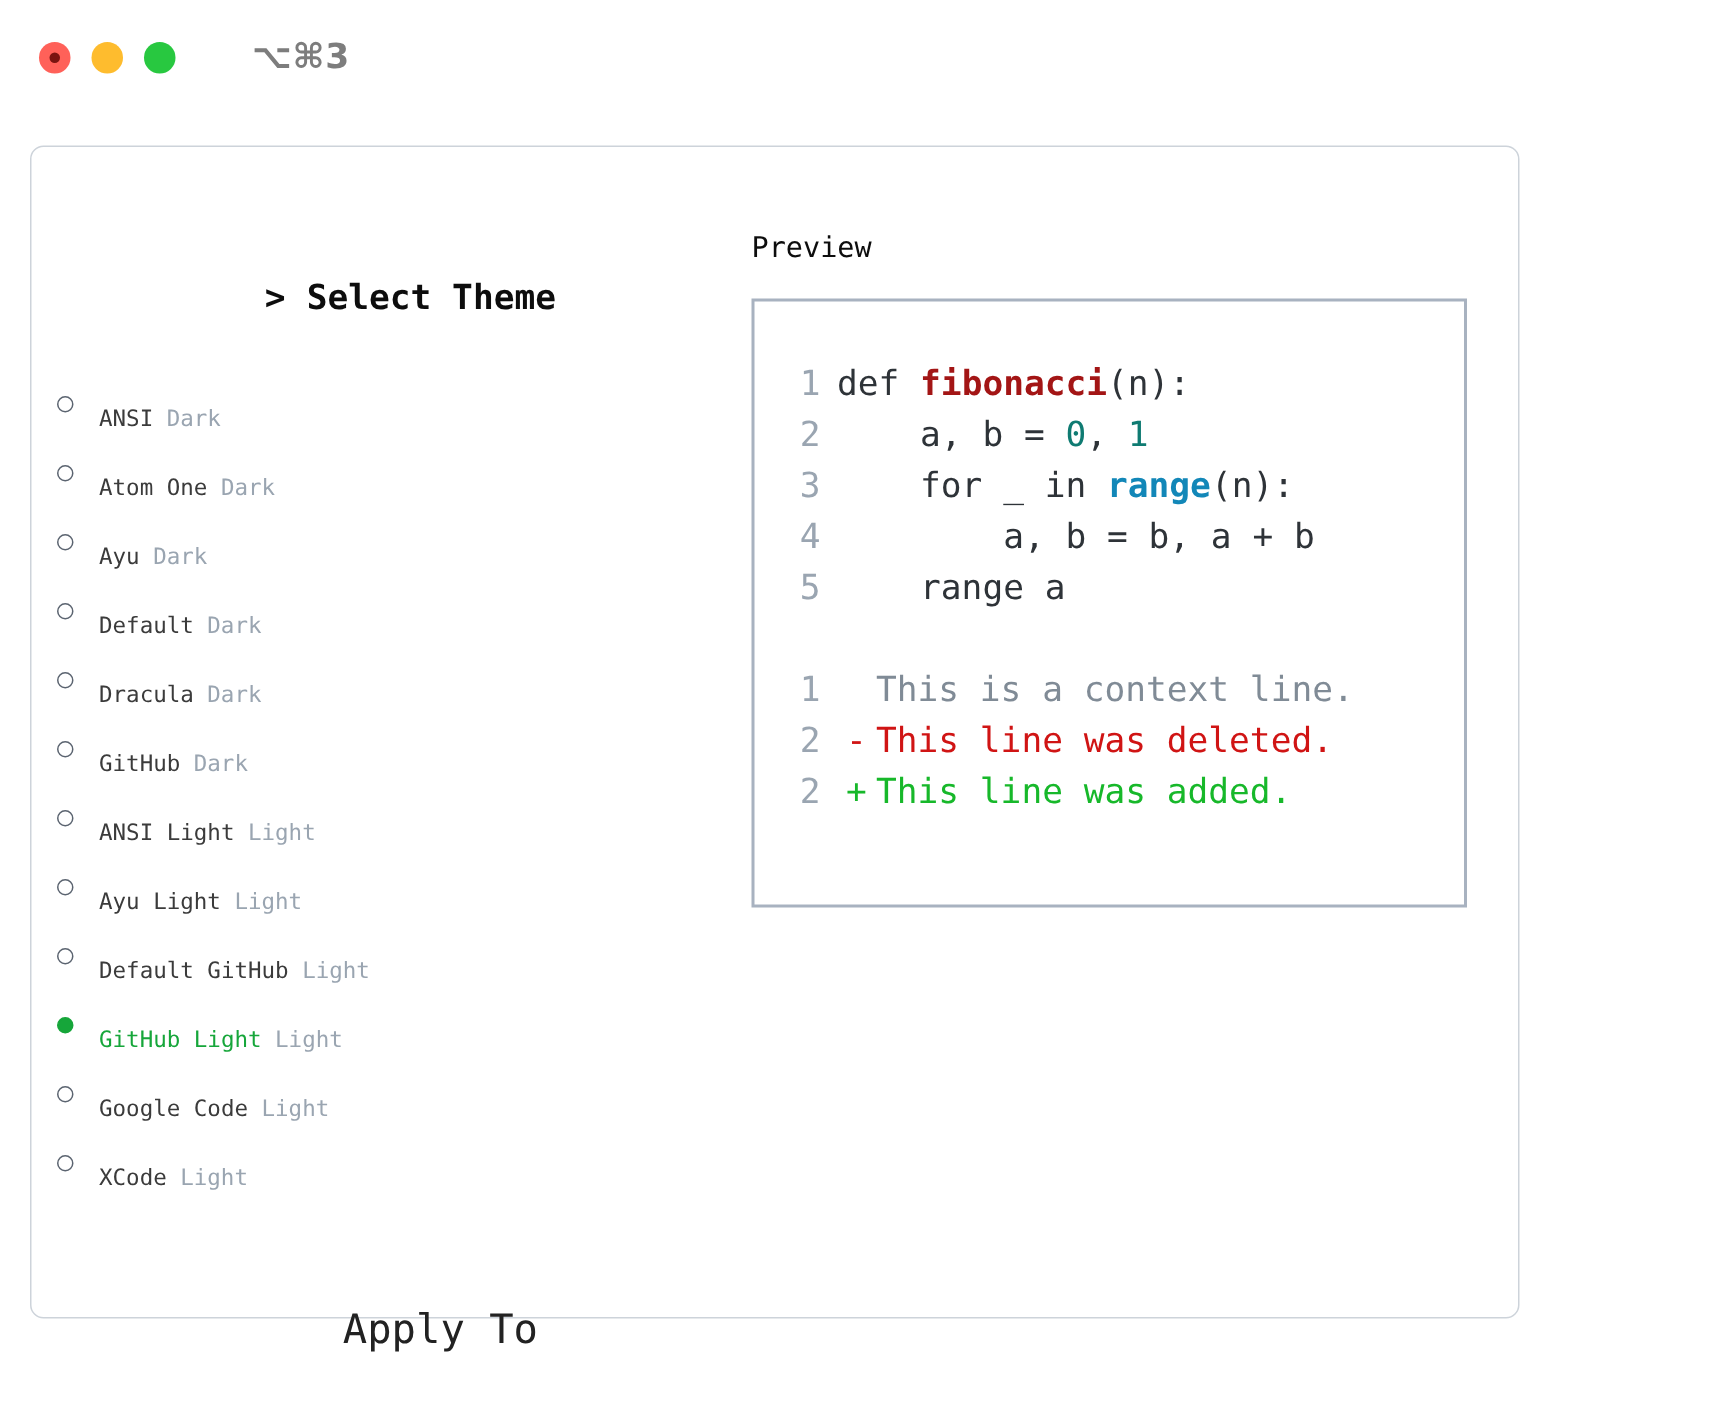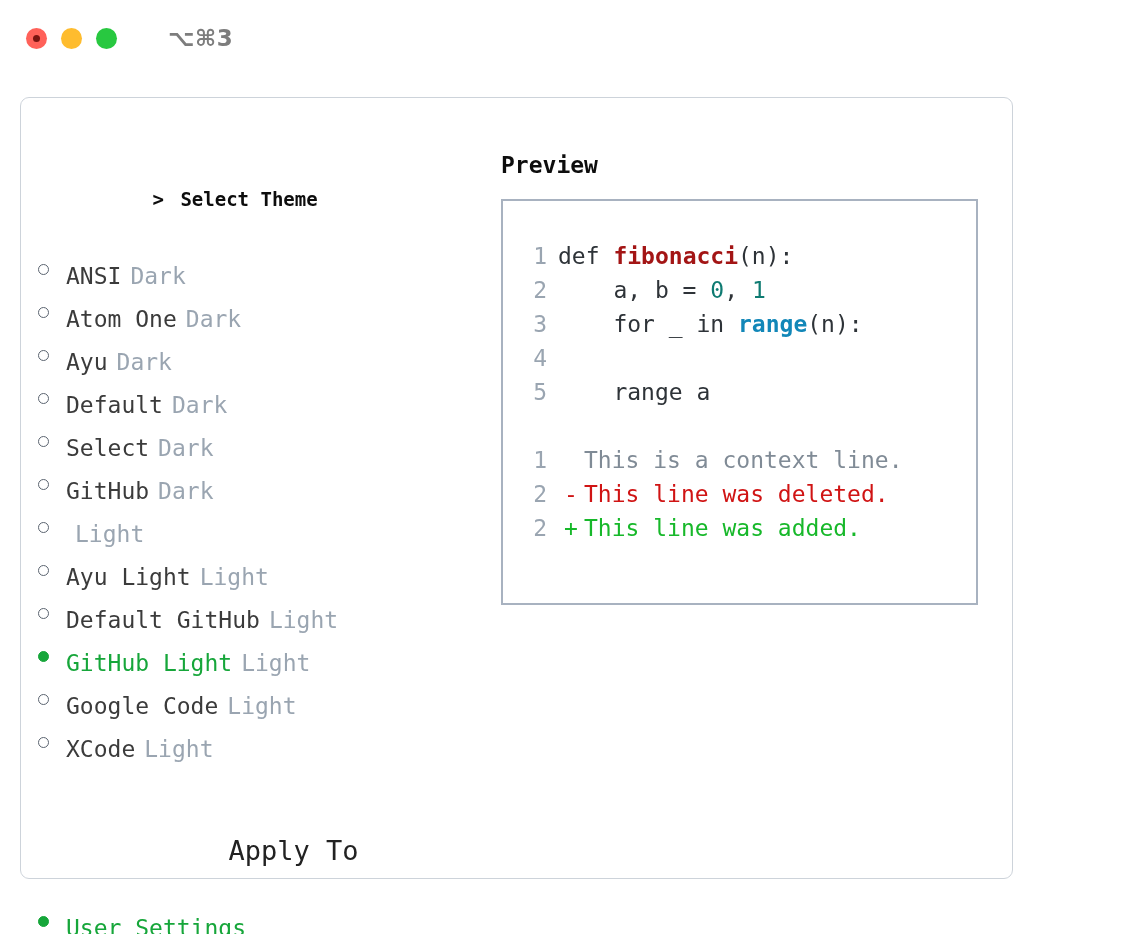--- a/index.html
+++ b/index.html
@@ -92,36 +92,36 @@
 
   
   .left-col {
     position: absolute;
     left: 17px;
     top: 50px;
     width: 450px;
   }
 
   .section-head {
-    font-size: 19px;
+    font-size: 23px;
     font-weight: 700;
     color: #0d0d0d;
     line-height: 34px;
     white-space: pre;
   }
   .section-head .marker {
     display: inline-block;
     width: 28px;
   }
 
   .opt-row {
     display: flex;
     align-items: baseline;
     line-height: 34px;
-    font-size: 23px;
+    font-size: 15px;
     white-space: pre;
     color: #3b3b3b;
   }
   .bullet {
     display: inline-block;
     width: 28px;
     flex: 0 0 28px;
     position: relative;
     height: 34px;
   }
@@ -159,22 +159,22 @@
   .spacer-row { height: 34px; }
 
   
   .right-col {
     position: absolute;
     left: 480px;
     top: 50px;
     width: 490px;
   }
   .preview-title {
-    font-size: 23px;
-    font-weight: 700;
+    font-size: 19px;
+    font-weight: 400;
     color: #0d0d0d;
     line-height: 34px;
     margin-bottom: 17px;
   }
   .preview-box {
     width: 477px;
     height: 406px;
     border: 2px solid #a8b2c0;
     box-sizing: border-box;
     background: #ffffff;
@@ -229,23 +229,23 @@
 
         <div class="section-head">
           <span class="marker">&gt;</span><span>Select Theme</span>
         </div>
 
         <div id="theme-list">
             <div class="opt-row"><span class="bullet"></span><span class="label">ANSI</span><span class="variant">Dark</span></div>
             <div class="opt-row"><span class="bullet"></span><span class="label">Atom One</span><span class="variant">Dark</span></div>
             <div class="opt-row"><span class="bullet"></span><span class="label">Ayu</span><span class="variant">Dark</span></div>
             <div class="opt-row"><span class="bullet"></span><span class="label">Default</span><span class="variant">Dark</span></div>
-            <div class="opt-row"><span class="bullet"></span><span class="label">Select</span><span class="variant">Dark</span></div>
+            <div class="opt-row"><span class="bullet"></span><span class="label">Dracula</span><span class="variant">Dark</span></div>
             <div class="opt-row"><span class="bullet"></span><span class="label">GitHub</span><span class="variant">Dark</span></div>
-            <div class="opt-row"><span class="bullet"></span><span class="variant">Light</span></div>
+            <div class="opt-row"><span class="bullet"></span><span class="label">ANSI Light</span><span class="variant">Light</span></div>
             <div class="opt-row"><span class="bullet"></span><span class="label">Ayu Light</span><span class="variant">Light</span></div>
             <div class="opt-row"><span class="bullet"></span><span class="label">Default GitHub</span><span class="variant">Light</span></div>
             <div class="opt-row selected"><span class="bullet"></span><span class="label">GitHub Light</span><span class="variant">Light</span></div>
             <div class="opt-row"><span class="bullet"></span><span class="label">Google Code</span><span class="variant">Light</span></div>
             <div class="opt-row"><span class="bullet"></span><span class="label">XCode</span><span class="variant">Light</span></div>
           </div>
 
         <div class="spacer-row"></div>
 
         <div class="subhead">
@@ -258,21 +258,21 @@
 
       </div>
 
       <div class="right-col">
         <div class="preview-title">Preview</div>
         <div class="preview-box">
           <div id="code-block">
               <div class="code-line"><span class="lineno">1</span><span><span class="code-text">def </span><span class="tok-fn">fibonacci</span><span class="code-text">(n):</span></span></div>
               <div class="code-line"><span class="lineno">2</span><span><span class="code-text">    a, b = </span><span class="tok-num">0</span><span class="code-text">, </span><span class="tok-num">1</span></span></div>
               <div class="code-line"><span class="lineno">3</span><span><span class="code-text">    for _ in </span><span class="tok-call">range</span><span class="code-text">(n):</span></span></div>
-              <div class="code-line"><span class="lineno">4</span></div>
+              <div class="code-line"><span class="lineno">4</span><span><span class="code-text">        a, b = b, a + b</span></span></div>
               <div class="code-line"><span class="lineno">5</span><span><span class="code-text">    range a</span></span></div>
             </div>
           <div class="gap-line"></div>
           <div id="diff-block">
               <div class="diff-line"><span class="lineno">1</span><span class="diff-mark diff-ctx"> </span><span class="diff-ctx">This is a context line.</span></div>
               <div class="diff-line"><span class="lineno">2</span><span class="diff-mark diff-del">-</span><span class="diff-del">This line was deleted.</span></div>
               <div class="diff-line"><span class="lineno">2</span><span class="diff-mark diff-add">+</span><span class="diff-add">This line was added.</span></div>
             </div>
         </div>
       </div>

